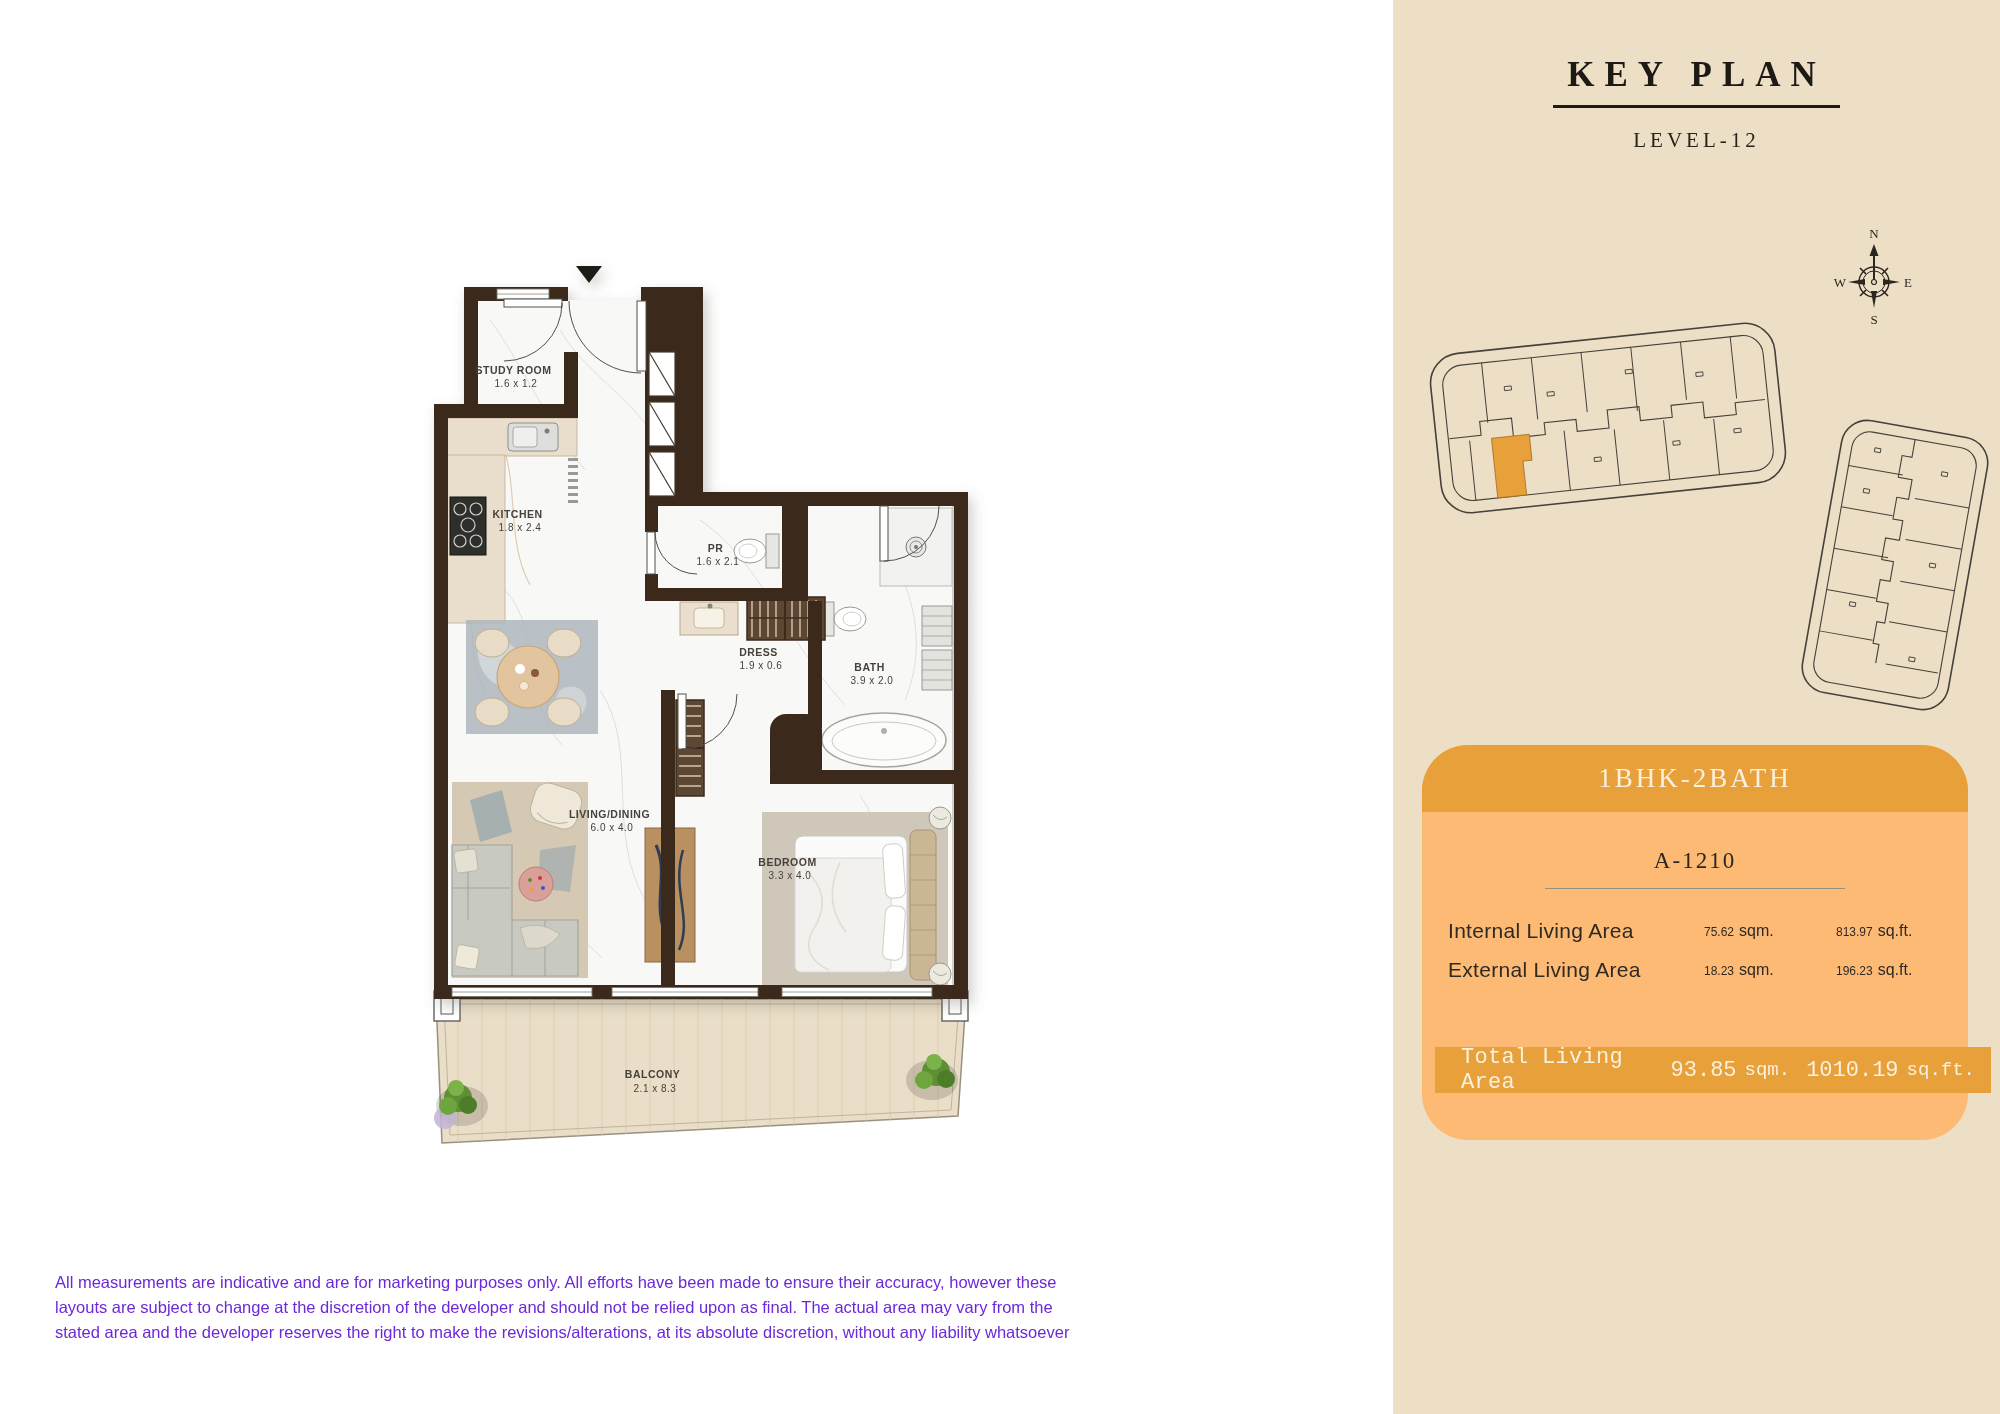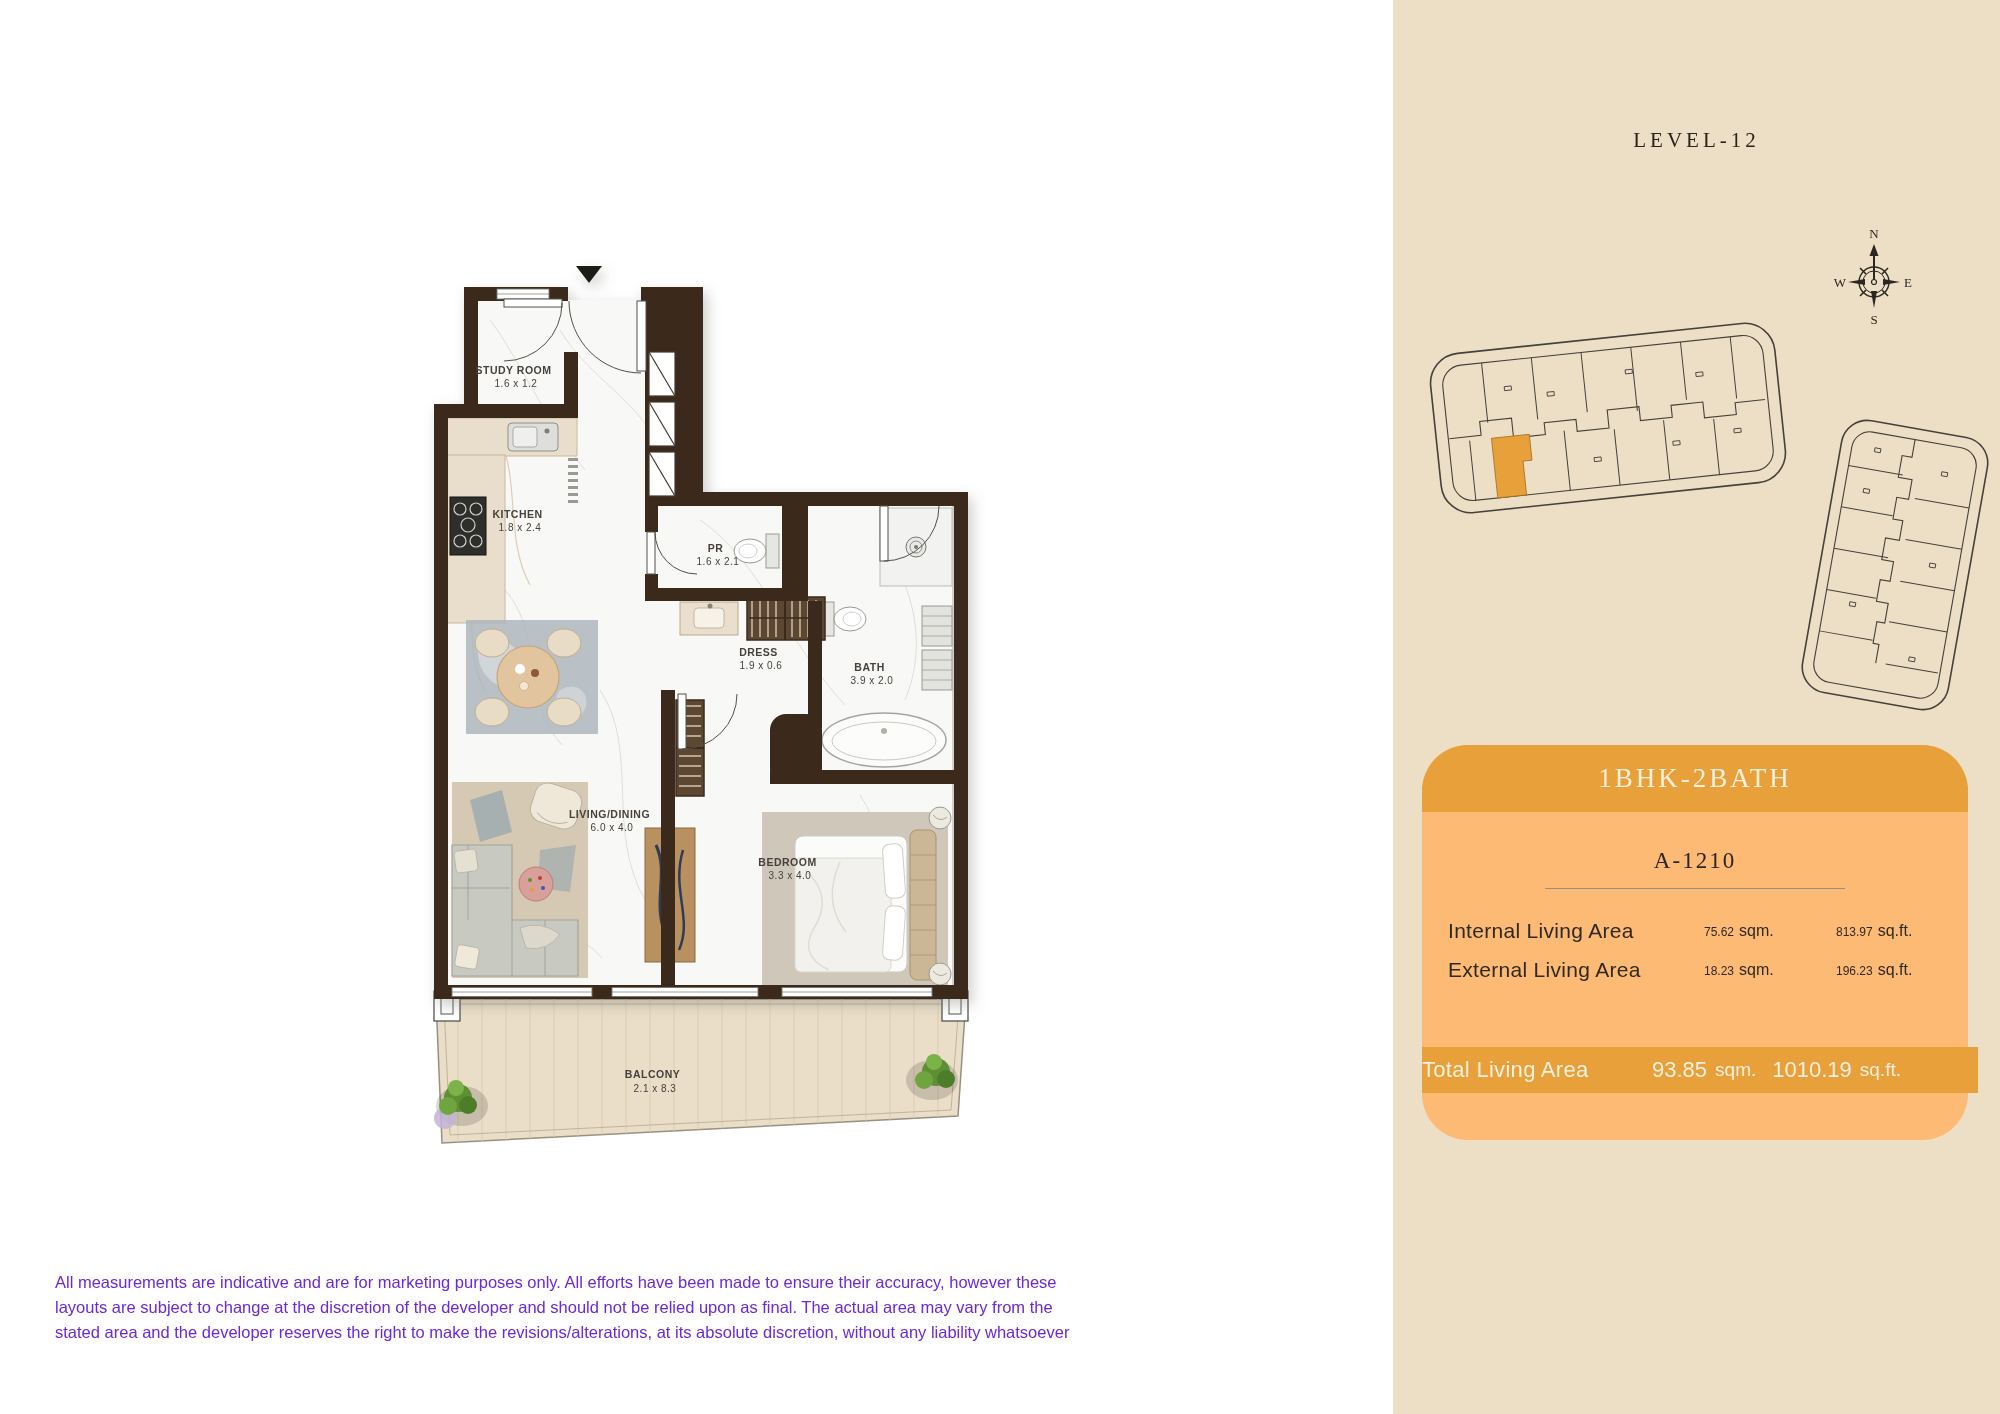--- a/index.html
+++ b/index.html
@@ -27,23 +27,23 @@
             font-size:23px;letter-spacing:2px;color:#2b261f;}
   .unit-underline{width:300px;margin:14px auto 0 auto;border-top:1px solid #97wrong;}
   .unit-underline{border-top:1px solid #998f7d;}
   .rows{margin-top:30px;}
   .row{display:flex;align-items:center;padding:0 4px 0 26px;margin-bottom:15px;}
   .row .lbl{width:256px;font-size:21px;letter-spacing:.3px;color:#2e2a23;}
   .row .num{font-size:12px;color:#2e2a23;}
   .row .unit{font-size:16px;color:#2e2a23;margin-left:5px;}
   .row .v1{width:132px;display:flex;align-items:baseline;}
   .row .v2{display:flex;align-items:baseline;}
-  .total-band{position:absolute;left:0;top:302px;width:556px;height:46px;background:#E7A03A;
-              display:flex;align-items:center;box-sizing:border-box;
-              color:#F9F0DE;}
+  .total-band{position:absolute;left:13px;top:302px;width:556px;height:46px;background:#E7A03A;
+              display:flex;align-items:center;padding-left:26px;box-sizing:border-box;
+              color:#F9F0DE;font-family:Liberation Mono, monospace;}
   .total-band .lbl{width:230px;font-size:22px;letter-spacing:.3px;}
   .total-band .num{font-size:22px;}
   .total-band .unit{font-size:19px;margin:0 16px 0 8px;}
 
   
   .disclaimer{position:absolute;left:55px;top:1270px;width:1045px;color:#222;}
   .disclaimer h3{margin:0 0 6px 0;font-size:18px;letter-spacing:.2px;color:#1c1c1c;}
   .disclaimer p{margin:0;font-size:16.5px;line-height:1.5;color:#6d28d9;}
 
   
@@ -349,20 +349,23 @@
         <tspan class="room-dims" x="790" y="879">3.3 x 4.0</tspan>
       </text>
     </g>
   </svg>
 
   <div class="disclaimer">
     <p>All measurements are indicative and are for marketing purposes only. All efforts have been made to ensure their accuracy, however these layouts are subject to change at the discretion of the developer and should not be relied upon as final. The actual area may vary from the stated area and the developer reserves the right to make the revisions/alterations, at its absolute discretion, without any liability whatsoever</p>
   </div>
 
   <div class="panel">
+    <div class="kp-title-wrap">
+      <span class="kp-title">KEY PLAN</span>
+    </div>
     <div class="kp-level">LEVEL-12</div>
 
     <svg class="panel-art" viewBox="0 0 607 1414">
 
       <g transform="translate(481,282)" stroke="#2b2620" fill="#2b2620">
         <circle r="15" fill="none" stroke-width="1.4"></circle>
         <circle r="11" fill="none" stroke-width="1"></circle>
         <line x1="0" y1="0" x2="0" y2="-30" stroke-width="2"></line>
         <polygon points="0,-38 -4.5,-26 4.5,-26" stroke="none"></polygon>
         <polygon points="0,26 -3,9 3,9" stroke="none"></polygon>

